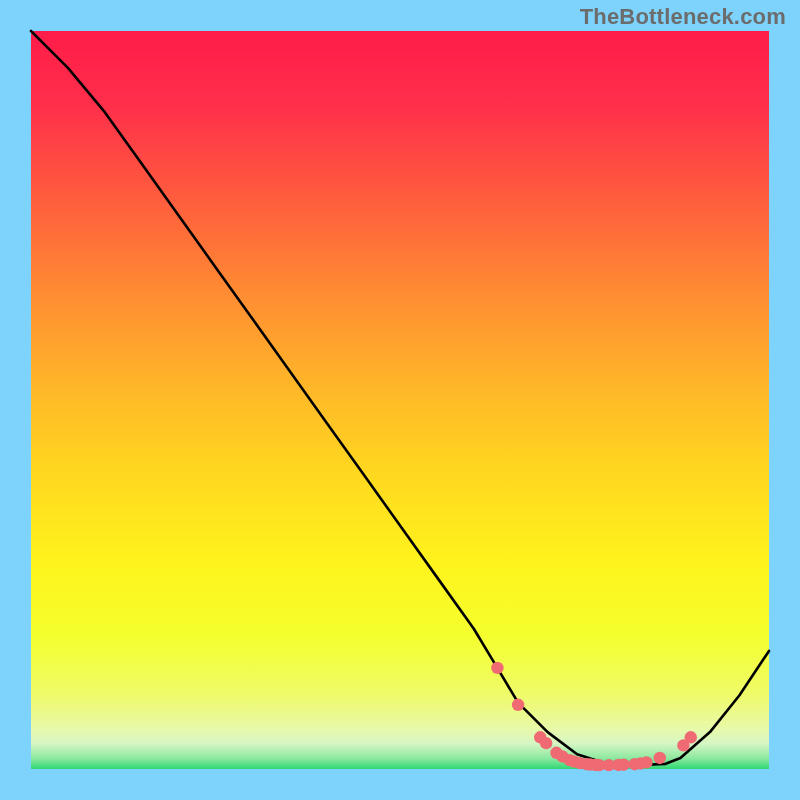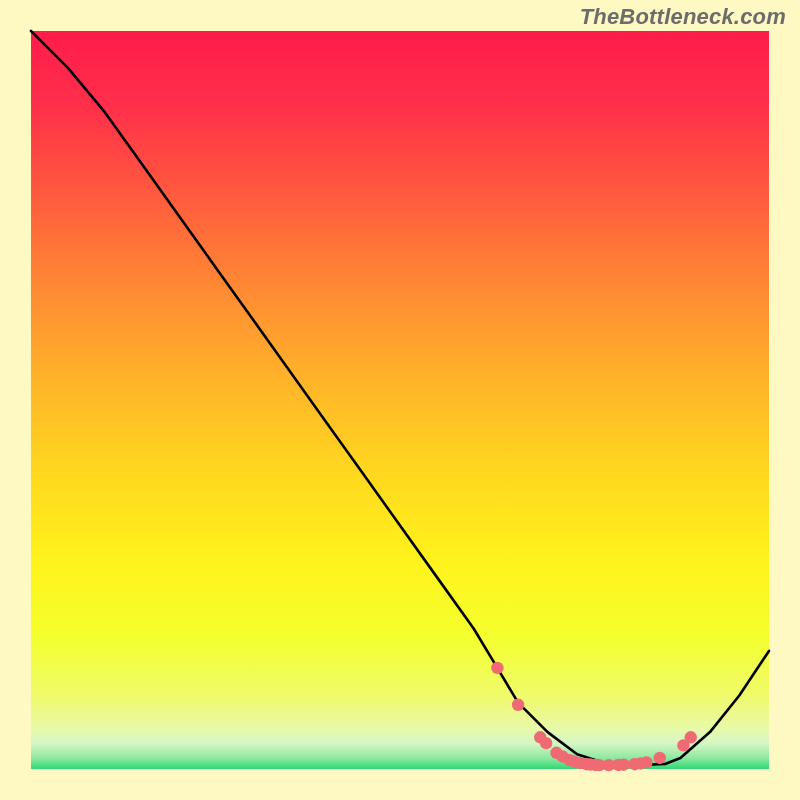--- a/index.html
+++ b/index.html
@@ -8,22 +8,21 @@
     width: 800px;
     height: 800px;
     background: #000;
     overflow: hidden;
     font-family: Arial, Helvetica, sans-serif;
   }
   .frame {
     position: absolute;
     top: 0; left: 0;
     width: 800px; height: 800px;
-    background: #fef9c3;
-    font-style: italic;
+    background: #7dd3fc;
   }
   .watermark {
     position: absolute;
     top: 4px;
     right: 14px;
     color: #6c6c6c;
     font-size: 22px;
     font-weight: 600;
     letter-spacing: 0.2px;
     user-select: none;

